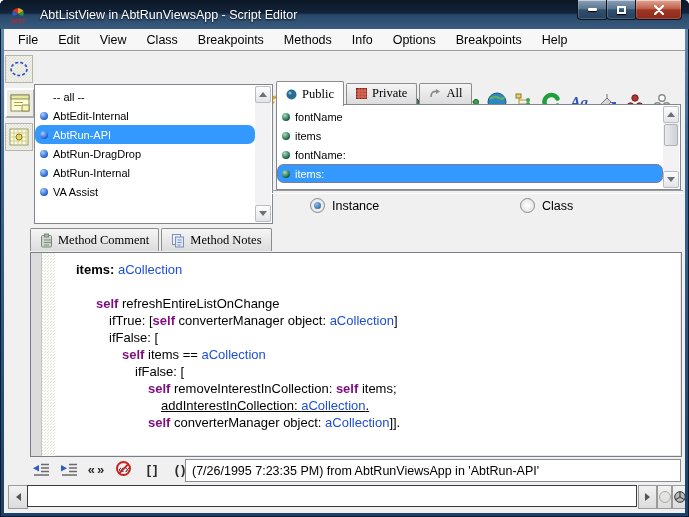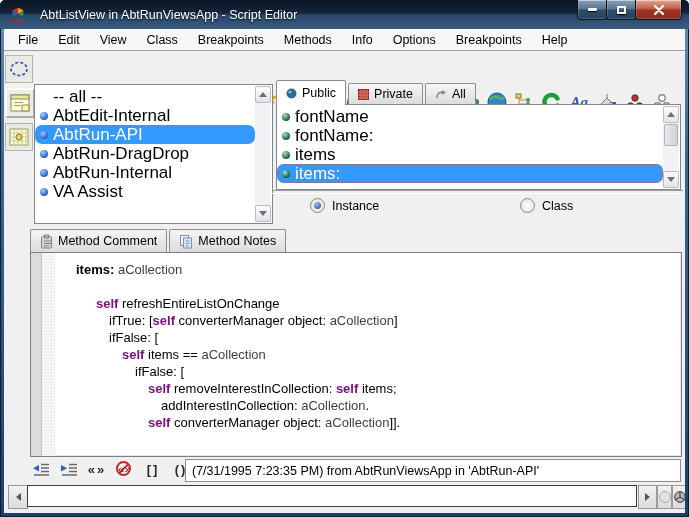--- a/index.html
+++ b/index.html
@@ -38,21 +38,21 @@
            background:#f2f2ee;border:1px solid #b5b5a8;}
   .pal-btn.pressed{border:2px outset #fff;background:#ecece2;}
   .dither{background-image:linear-gradient(45deg,#ddddd0 25%,transparent 25%,transparent 75%,#ddddd0 75%),
           linear-gradient(45deg,#ddddd0 25%,transparent 25%,transparent 75%,#ddddd0 75%);
           background-size:3px 3px;background-position:0 0,1.5px 1.5px;}
   
   .listbox{position:absolute;background:#fff;border:1px solid #82878f;}
   .cats{left:30px;top:55px;width:237px;height:138px;}
   .methods{left:272px;top:75px;width:403px;height:84px;}
   .rows{position:absolute;left:0;top:2px;right:17px;bottom:0;overflow:hidden;}
-  .lrow{display:flex;align-items:center;height:19px;padding:0 3px;font-size:17px;white-space:nowrap;}
+  .lrow{display:flex;align-items:center;height:19px;padding:0 3px;font-size:11px;white-space:nowrap;}
   .lrow.sel{background:#3399ff;color:#fff;border-radius:7px;}
   .methods .lrow.sel{outline:1px dotted #cc5a33;outline-offset:-1px;}
   .bullet{width:8px;height:8px;border-radius:50%;margin:0 5px 0 2px;flex:none;visibility:hidden;}
   .cats .bullet{background:radial-gradient(circle at 35% 30%,#9fd0ff,#1f55c8 75%);}
   .methods .bullet{background:radial-gradient(circle at 35% 30%,#9fe0c0,#14543a 75%);visibility:visible;}
   .lrow.has-bullet .bullet{visibility:visible;}
   
   .sb{position:absolute;top:1px;right:1px;bottom:1px;width:16px;background:#f2f2f4;
       display:flex;flex-direction:column;}
   .sb-btn{height:15px;flex:none;background:linear-gradient(#fdfdfd,#e2e4e8);border:1px solid #b8bcc4;
@@ -62,21 +62,21 @@
   .sb-fill{flex:1;}
   .tri-up{width:0;height:0;border-left:4px solid transparent;border-right:4px solid transparent;
           border-bottom:5px solid #6b7076;}
   .tri-down{width:0;height:0;border-left:4px solid transparent;border-right:4px solid transparent;
           border-top:5px solid #6b7076;}
   .tri-left{width:0;height:0;border-top:4px solid transparent;border-bottom:4px solid transparent;
           border-right:5px solid #555;}
   .tri-right{width:0;height:0;border-top:4px solid transparent;border-bottom:4px solid transparent;
           border-left:5px solid #555;}
   
-  .tabrow{position:absolute;display:flex;align-items:flex-end;z-index:2;}
+  .tabrow{position:absolute;display:flex;align-items:center;z-index:2;font-family:Liberation Serif, serif;}
   .vtabs{left:272px;top:53px;height:22px;}
   .etabs{left:26px;top:198px;height:25px;}
   .tab{display:flex;align-items:center;gap:5px;padding:0 9px;height:20px;
        background:linear-gradient(#f5f5f5,#dcdcdc);border:1px solid #8c8c8c;border-bottom:none;
        border-radius:2px 2px 0 0;margin-right:2px;white-space:nowrap;}
   .tab.active{background:#fff;height:24px;margin-bottom:-1px;z-index:3;font-weight:normal;}
   .etabs .tab{height:22px;}
   .etabs .tab.active{height:26px;}
   
   .sep{position:absolute;left:268px;right:2px;top:161px;height:2px;
@@ -92,21 +92,21 @@
   .code-pane{position:absolute;left:26px;top:223px;width:650px;height:203px;background:#fff;
              border:1px solid #7a7f87;box-shadow:inset -1px -1px 0 #e8e8e8;}
   .code-gutter{position:absolute;left:0;top:0;bottom:0;width:10px;background:#dcdcdc;border-right:1px solid #c4c4c4;}
   .code-hatch{position:absolute;left:11px;top:0;bottom:0;width:13px;background:#fafaf6;
       background-image:linear-gradient(45deg,#e4e4dc 25%,transparent 25%,transparent 75%,#e4e4dc 75%);
       background-size:3px 3px;}
   .code-text{position:absolute;left:24px;right:1px;top:0;bottom:0;padding:8px 0 0 21px;overflow:hidden;}
   .code-line{height:17px;line-height:17px;font-size:13px;white-space:pre;}
   .seg-selector{font-weight:bold;color:#000;}
   .seg-self{font-weight:bold;color:#7f0c7f;}
-  .seg-arg{color:#404040;}
+  .seg-arg{color:#1d4ed8;}
   .seg-plain{color:#000;}
   
   .status-icons{position:absolute;left:26px;top:429px;height:23px;display:flex;align-items:center;gap:6px;}
   .sicon{display:flex;align-items:center;justify-content:center;width:22px;height:20px;}
   .sicon.txt{font-weight:bold;font-size:13px;color:#2a2a2a;letter-spacing:2px;}
   .noq{position:relative;font-size:10px;}
   .noq-g{letter-spacing:1px;}
   .noq-ring{position:absolute;left:2px;top:1px;width:15px;height:15px;border:2px solid #cc2222;
             border-radius:50%;box-sizing:border-box;}
   .noq-ring::after{content:"";position:absolute;left:-1px;top:5px;width:13px;height:2px;
@@ -433,26 +433,26 @@
     <div class="listbox methods">
       <div class="rows">
 
           <div class="lrow">
             <span class="bullet"></span>
             <span>fontName</span>
           </div>
 
           <div class="lrow">
             <span class="bullet"></span>
+            <span>items</span>
+          </div>
+
+          <div class="lrow">
+            <span class="bullet"></span>
             <span>fontName:</span>
-          </div>
-
-          <div class="lrow">
-            <span class="bullet"></span>
-            <span>items</span>
           </div>
 
           <div class="lrow sel">
             <span class="bullet"></span>
             <span>items:</span>
           </div>
         </div>
       <div class="sb">
         <span class="sb-btn">
             <span class="tri-up"></span>
@@ -502,21 +502,21 @@
       <div class="code-hatch"></div>
       <div class="code-text">
           <div class="code-line" style="padding-left: 0px;"><span class="seg-selector">items:</span><span class="seg-plain"> </span><span class="seg-arg">aCollection</span></div>
           <div class="code-line" style="padding-left: 0px;">&nbsp;</div>
           <div class="code-line" style="padding-left: 20px;"><span class="seg-self">self</span><span class="seg-plain"> refreshEntireListOnChange</span></div>
           <div class="code-line" style="padding-left: 33px;"><span class="seg-plain">ifTrue: [</span><span class="seg-self">self</span><span class="seg-plain"> converterManager object: </span><span class="seg-arg">aCollection</span><span class="seg-plain">]</span></div>
           <div class="code-line" style="padding-left: 33px;"><span class="seg-plain">ifFalse: [</span></div>
           <div class="code-line" style="padding-left: 46px;"><span class="seg-self">self</span><span class="seg-plain"> items == </span><span class="seg-arg">aCollection</span></div>
           <div class="code-line" style="padding-left: 59px;"><span class="seg-plain">ifFalse: [</span></div>
           <div class="code-line" style="padding-left: 72px;"><span class="seg-self">self</span><span class="seg-plain"> removeInterestInCollection: </span><span class="seg-self">self</span><span class="seg-plain"> items;</span></div>
-          <div class="code-line" style="padding-left: 85px;"><span class="seg-plain">addInterestInCollection: </span><span class="seg-arg">aCollection</span><span class="seg-plain">.</span></div>
+          <div class="code-line" style="padding-left: 85px; text-decoration: underline;"><span class="seg-plain">addInterestInCollection: </span><span class="seg-arg">aCollection</span><span class="seg-plain">.</span></div>
           <div class="code-line" style="padding-left: 72px;"><span class="seg-self">self</span><span class="seg-plain"> converterManager object: </span><span class="seg-arg">aCollection</span><span class="seg-plain">]].</span></div>
         </div>
     </div>
 
     <div class="status-icons">
       <span class="sicon">
         <svg width="18" height="15">
             <path d="M9 2.5 h8 M9 6 h8 M9 9.5 h8 M2 13 h15" stroke="#6a6a6a" stroke-width="1.4"></path>
             <polygon points="7,3 7,9.5 1,6.2" fill="#2b5fc7"></polygon>
           </svg>
@@ -529,21 +529,21 @@
         </span>
       <span class="sicon txt">«»</span>
       <span class="sicon noq">
         <span class="noq-g">«»</span>
         <span class="noq-ring"></span>
       </span>
       <span class="sicon txt">[]</span>
       <span class="sicon txt">()</span>
     </div>
     <div class="status-field">
-      <span>(7/31/1995 7:23:35 PM) from AbtRunViewsApp in 'AbtRun-API'</span>
+      <span>(7/26/1995 7:23:35 PM) from AbtRunViewsApp in 'AbtRun-API'</span>
     </div>
 
     <div class="b-btn b-left">
         <span class="tri-left"></span>
       </div>
     <div class="b-track"></div>
     <div class="b-btn b-right">
         <span class="tri-right"></span>
       </div>
     <div class="b-btn b-sm1">

